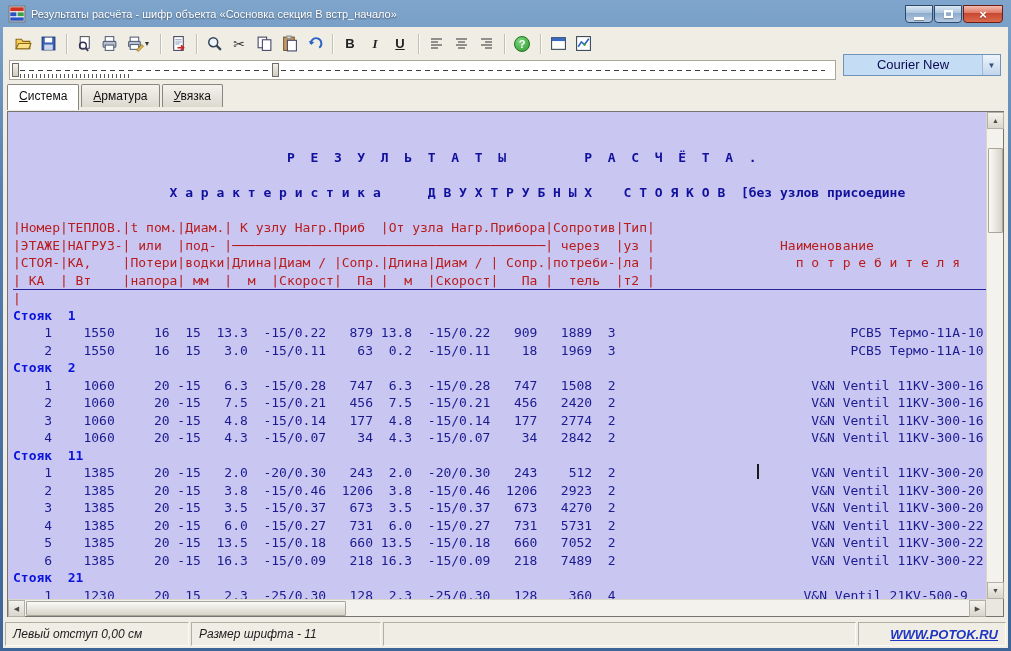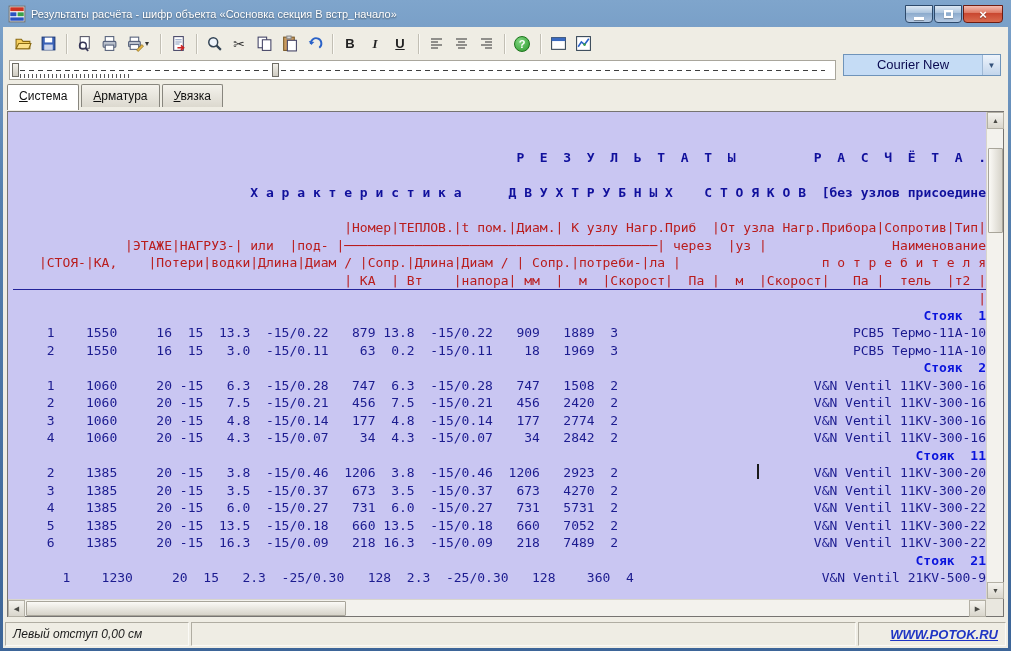--- a/index.html
+++ b/index.html
@@ -69,21 +69,21 @@
   .tab.active { height:26px; background:#fff; position:relative; z-index:3; }
   .tab-label { display:block; }
   .tab-label::first-letter { text-decoration:underline; }
 
   
   .content { position:absolute; left:4px; right:4px; top:84px; height:506px;
     border:1px solid #767471; background:#fff; z-index:1; }
   .textarea { position:absolute; left:0; top:0; right:17px; bottom:17px;
     background:#c9c6f2; overflow:hidden; padding:2px 0 0 5px; }
   .line { height:17.5px; line-height:17.5px; white-space:pre;
-    font-family:"DejaVu Sans Mono",monospace; font-size:13px; color:#1b1b8f;text-align:right; }
+    font-family:"DejaVu Sans Mono",monospace; font-size:13px; color:#1b1b8f; }
   .line.heading { font-weight:bold; color:#10109c; }
   .line.thead   { color:#b91c1c; }
   .line.riser   { color:#0a14dc; font-weight:bold; }
   .line.rule    { border-top:1px solid #23239a; }
   .caret { position:absolute; width:2px; height:15px; background:#1a1a1a; }
 
   
   .vscroll { position:absolute; right:0; top:0; bottom:17px; width:17px; background:#f3f2ed; border-left:1px solid #d8d5cc; }
   .hscroll { position:absolute; left:0; right:17px; bottom:0; height:17px; background:#f3f2ed; border-top:1px solid #d8d5cc; }
   .scorner { position:absolute; right:0; bottom:0; width:17px; height:17px; background:#e9e7df; }
@@ -304,20 +304,21 @@
           <div class="line thead rule">|</div>
           <div class="line riser">Стояк  1</div>
           <div class="line data">    1    1550     16  15  13.3  -15/0.22   879 13.8  -15/0.22   909   1889  3                              РСВ5 Термо-11А-10</div>
           <div class="line data">    2    1550     16  15   3.0  -15/0.11    63  0.2  -15/0.11    18   1969  3                              РСВ5 Термо-11А-10</div>
           <div class="line riser">Стояк  2</div>
           <div class="line data">    1    1060     20 -15   6.3  -15/0.28   747  6.3  -15/0.28   747   1508  2                         V&amp;N Ventil 11KV-300-16</div>
           <div class="line data">    2    1060     20 -15   7.5  -15/0.21   456  7.5  -15/0.21   456   2420  2                         V&amp;N Ventil 11KV-300-16</div>
           <div class="line data">    3    1060     20 -15   4.8  -15/0.14   177  4.8  -15/0.14   177   2774  2                         V&amp;N Ventil 11KV-300-16</div>
           <div class="line data">    4    1060     20 -15   4.3  -15/0.07    34  4.3  -15/0.07    34   2842  2                         V&amp;N Ventil 11KV-300-16</div>
           <div class="line riser">Стояк  11</div>
+          <div class="line data">    1    1385     20 -15   2.0  -20/0.30   243  2.0  -20/0.30   243    512  2                         V&amp;N Ventil 11KV-300-20</div>
           <div class="line data">    2    1385     20 -15   3.8  -15/0.46  1206  3.8  -15/0.46  1206   2923  2                         V&amp;N Ventil 11KV-300-20</div>
           <div class="line data">    3    1385     20 -15   3.5  -15/0.37   673  3.5  -15/0.37   673   4270  2                         V&amp;N Ventil 11KV-300-20</div>
           <div class="line data">    4    1385     20 -15   6.0  -15/0.27   731  6.0  -15/0.27   731   5731  2                         V&amp;N Ventil 11KV-300-22</div>
           <div class="line data">    5    1385     20 -15  13.5  -15/0.18   660 13.5  -15/0.18   660   7052  2                         V&amp;N Ventil 11KV-300-22</div>
           <div class="line data">    6    1385     20 -15  16.3  -15/0.09   218 16.3  -15/0.09   218   7489  2                         V&amp;N Ventil 11KV-300-22</div>
           <div class="line riser">Стояк  21</div>
           <div class="line data">    1    1230     20  15   2.3  -25/0.30   128  2.3  -25/0.30   128    360  4                        V&amp;N Ventil 21KV-500-9</div>
         </div>
 
       <div class="vscroll">
@@ -338,20 +339,21 @@
         <div class="sbtn right">
             <span>▶</span>
           </div>
       </div>
 
       <div class="scorner"></div>
     </div>
 
     <div class="statusbar">
       <div class="spanel sp1">Левый отступ 0,00 см</div>
+      <div class="spanel sp2">Размер шрифта - 11</div>
       <div class="spanel sp3"></div>
       <div class="spanel sp4">
         <span class="site-link">WWW.POTOK.RU</span>
       </div>
     </div>
 
   </div>
 </div>
 
 </body></html>

